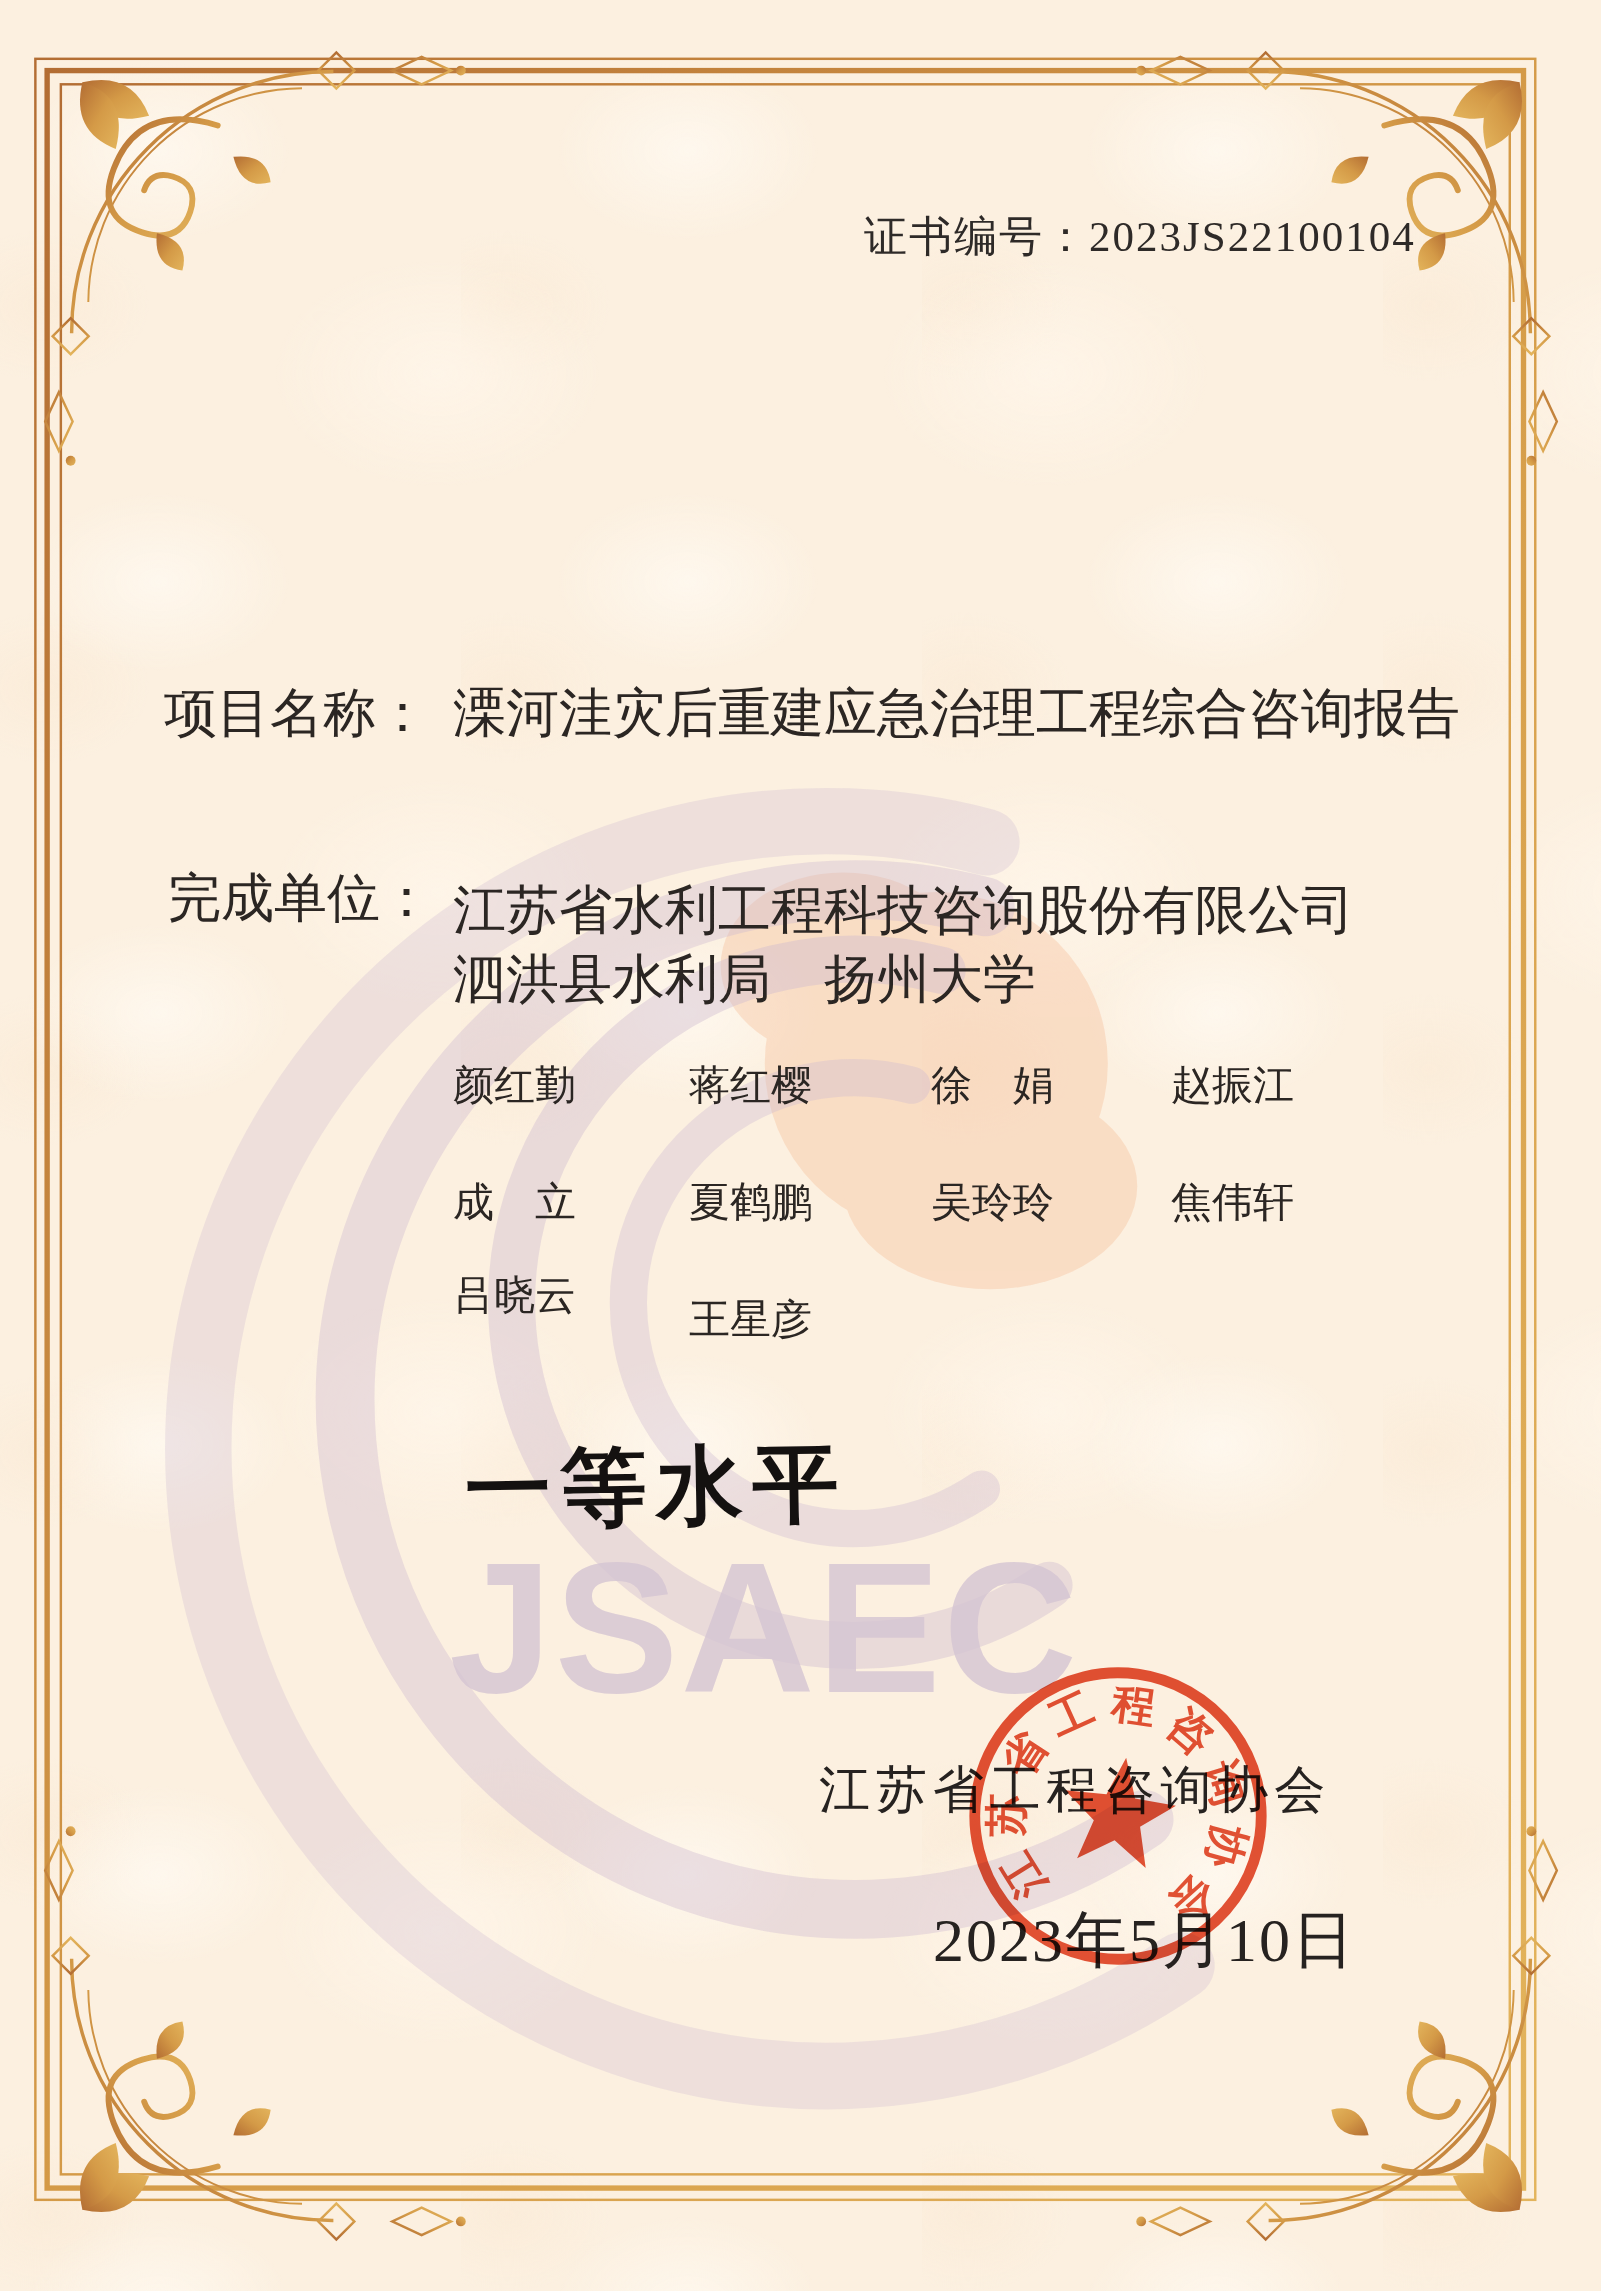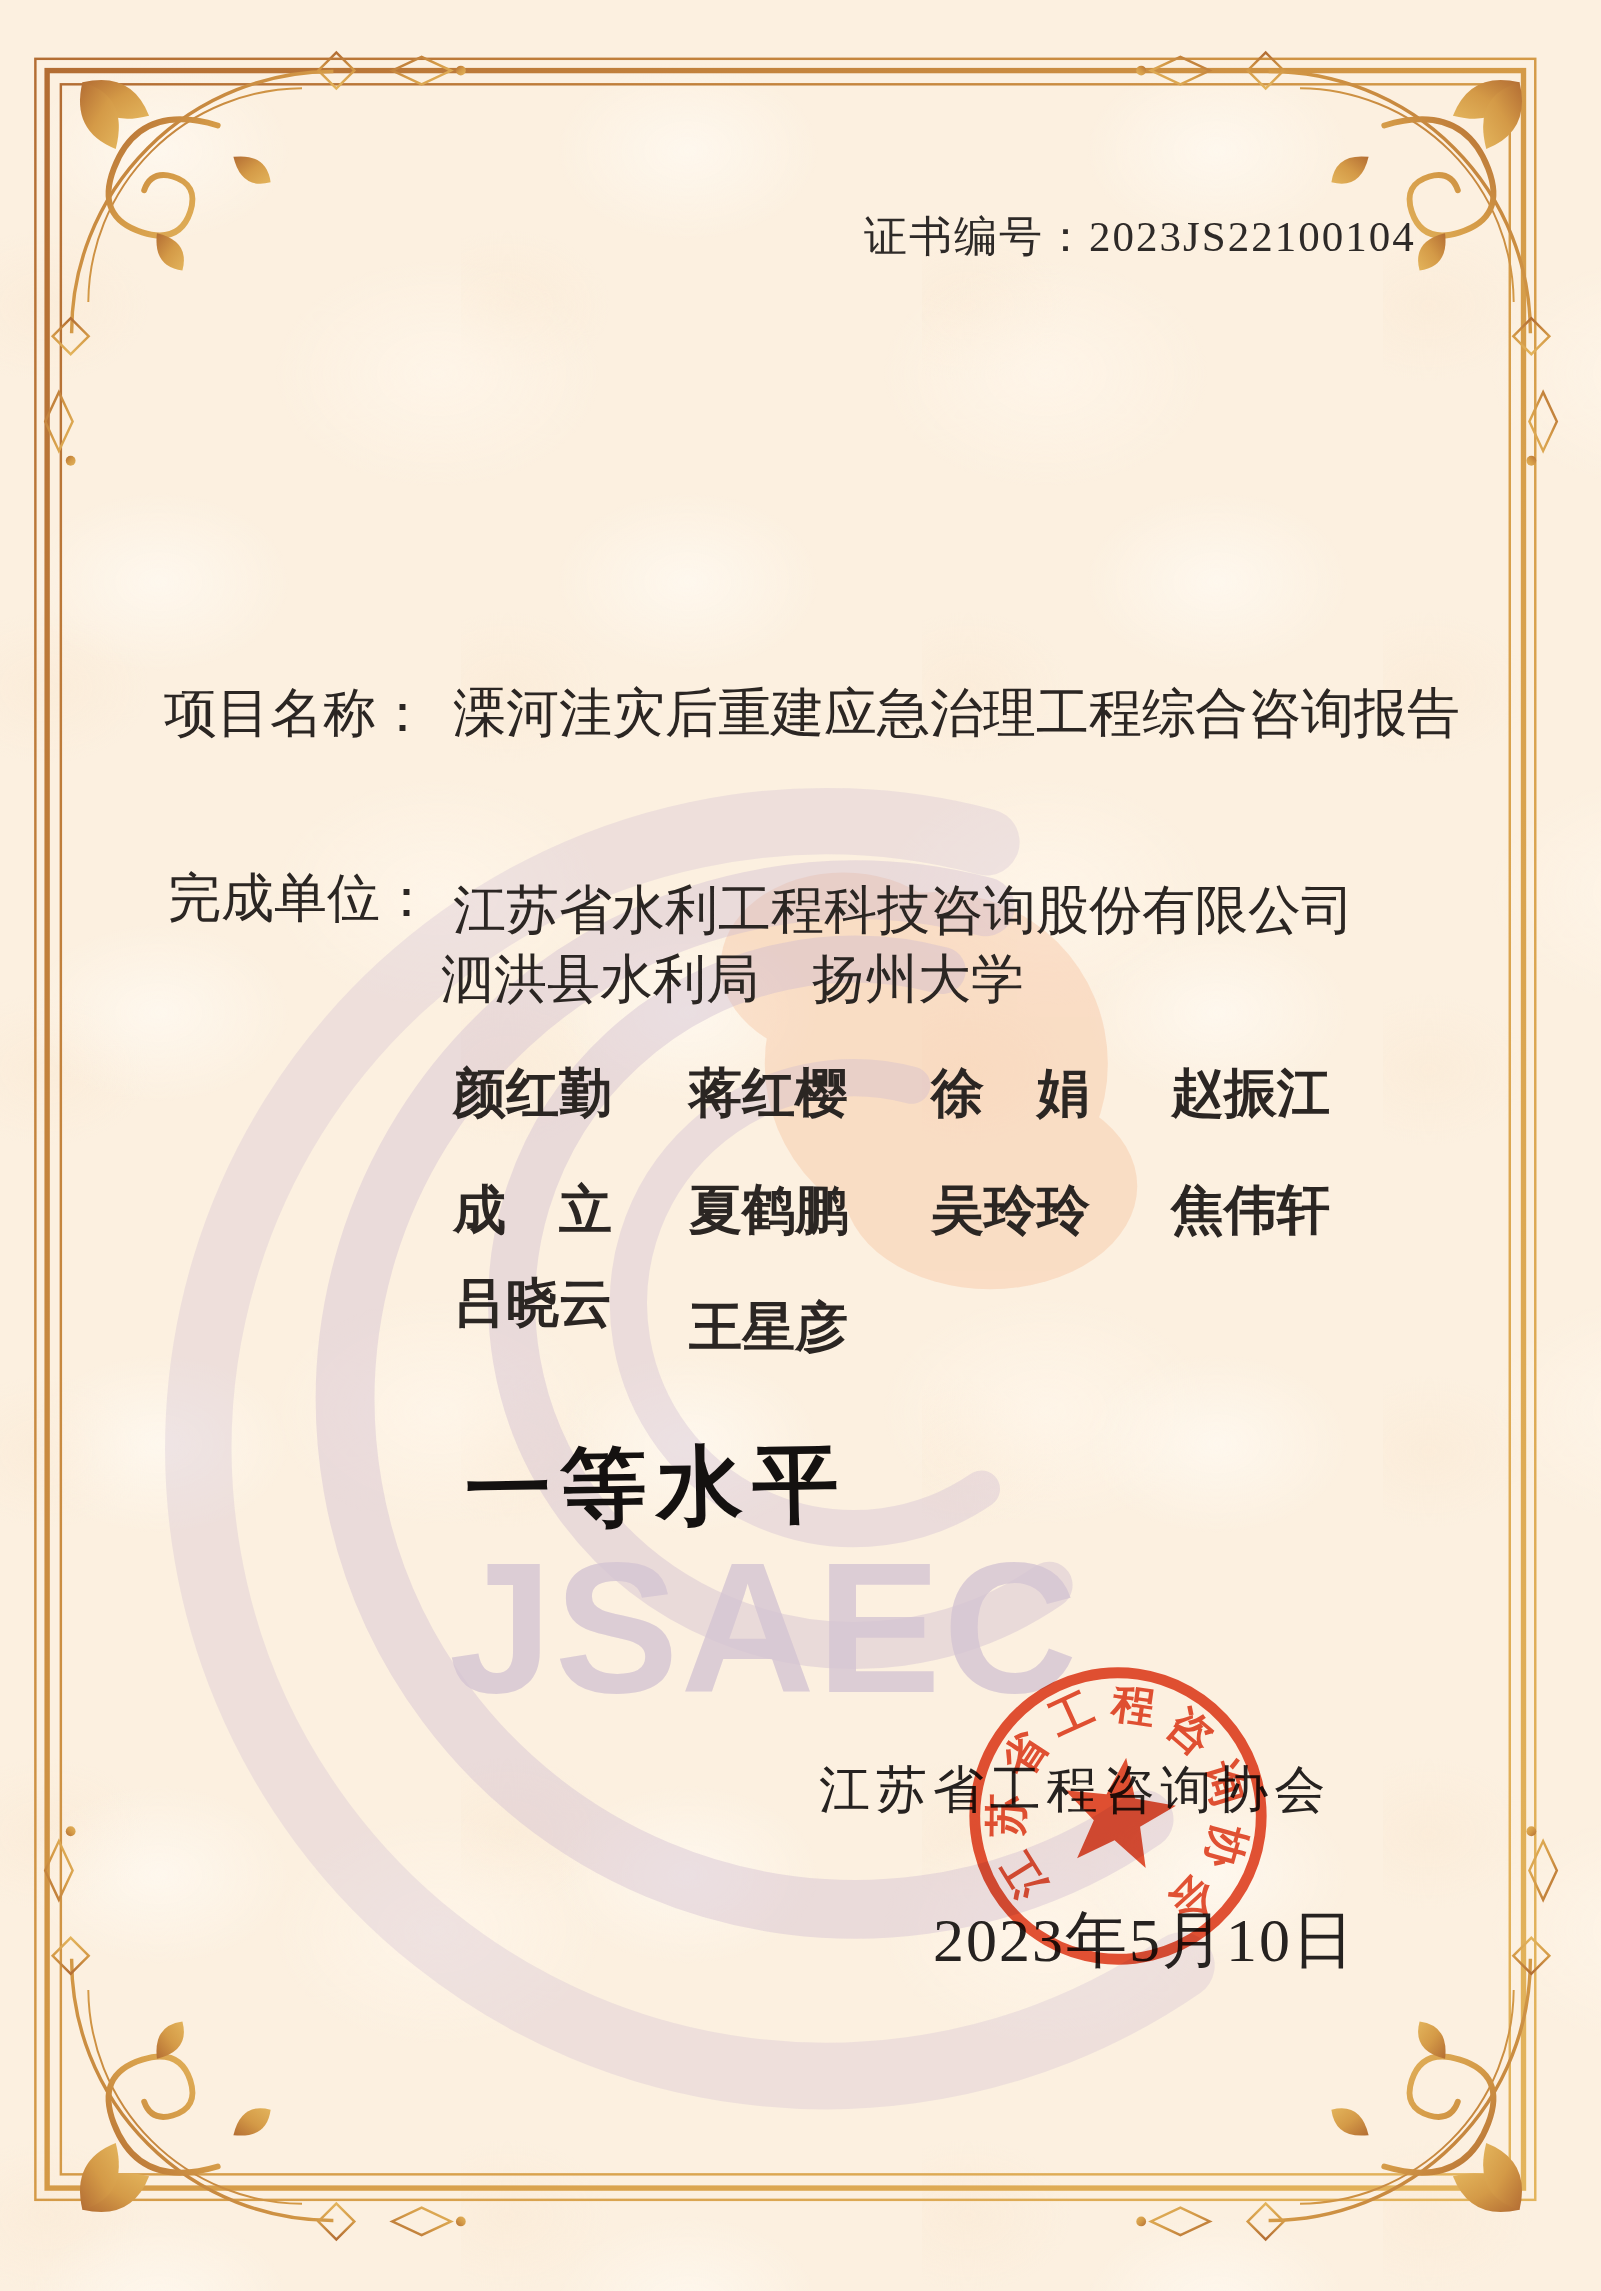--- a/index.html
+++ b/index.html
@@ -20,23 +20,23 @@
   .abs{position:absolute;}
   svg{display:block;}
   .layer{position:absolute;inset:0;pointer-events:none;}
   .cert-number{left:864px;top:208px;font-size:43px;letter-spacing:2px;color:#2e2a28;white-space:nowrap;}
   .title{left:0;top:388px;width:100%;text-align:center;font-size:90px;font-weight:700;letter-spacing:2.9px;color:#1a1512;white-space:nowrap;}
   .field{font-size:53px;white-space:nowrap;color:#2b2623;}
   .lbl-project{left:164px;top:678px;}
   .val-project{left:453px;top:678px;}
   .lbl-units{left:168px;top:863px;}
   .val-units1{left:453px;top:863px;margin-top:12px;}
-  .val-units2{left:441px;top:944px;}
+  .val-units2{left:453px;top:944px;}
   .lbl-authors{left:168px;top:1058px;}
-  .author{font-size:53px;white-space:nowrap;color:#2b2623;font-weight:bold;}
+  .author{font-size:41px;white-space:nowrap;color:#2b2623;}
   .lbl-grade{left:173px;top:1467px;font-size:54px;}
   .val-grade{left:465px;top:1429px;font-size:86px;font-weight:800;letter-spacing:9.8px;color:#141110;transform:rotate(-1deg);}
   .jsaec{left:449px;top:1521px;font-family:"Liberation Sans","DejaVu Sans",sans-serif;
          font-size:186px;font-weight:700;letter-spacing:2px;color:#d5c5d3;opacity:.8;white-space:nowrap;}
   .issuer{left:819px;top:1756px;font-size:51px;letter-spacing:5.9px;white-space:nowrap;color:#262220;}
   .date{left:933px;top:1898px;font-size:62px;letter-spacing:2px;white-space:nowrap;color:#262220;}
   .seal{left:964px;top:1662px;width:308px;height:308px;mix-blend-mode:multiply;opacity:.92;}
 </style>
 </head>
 <body>

